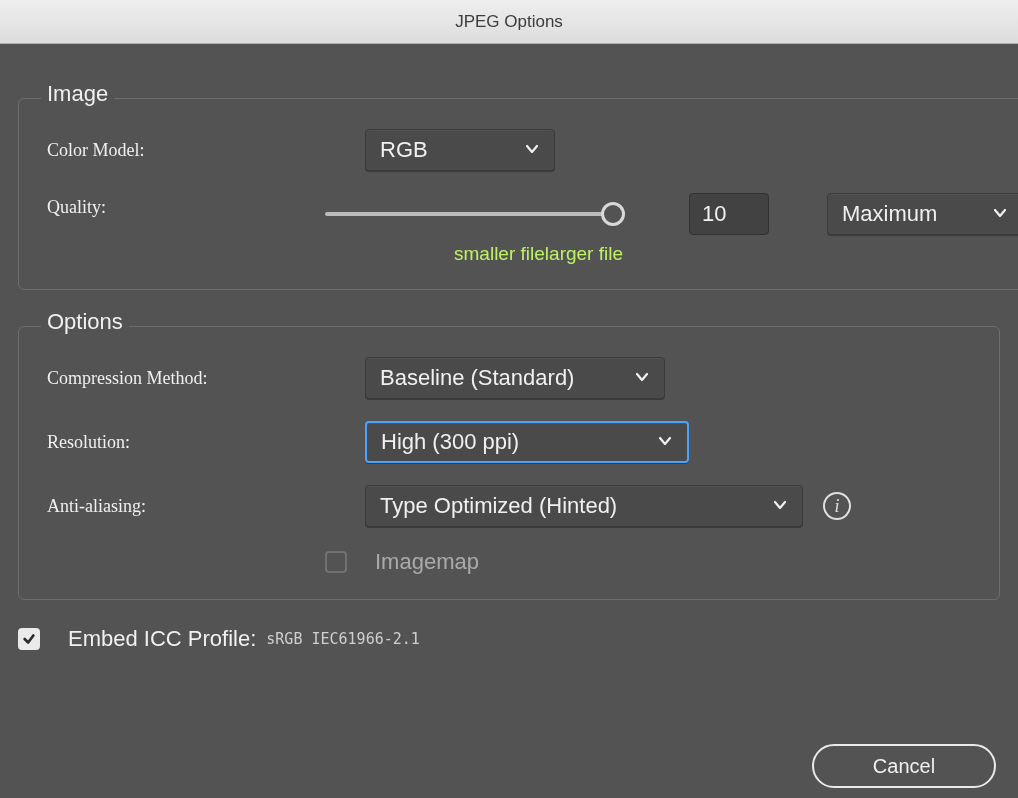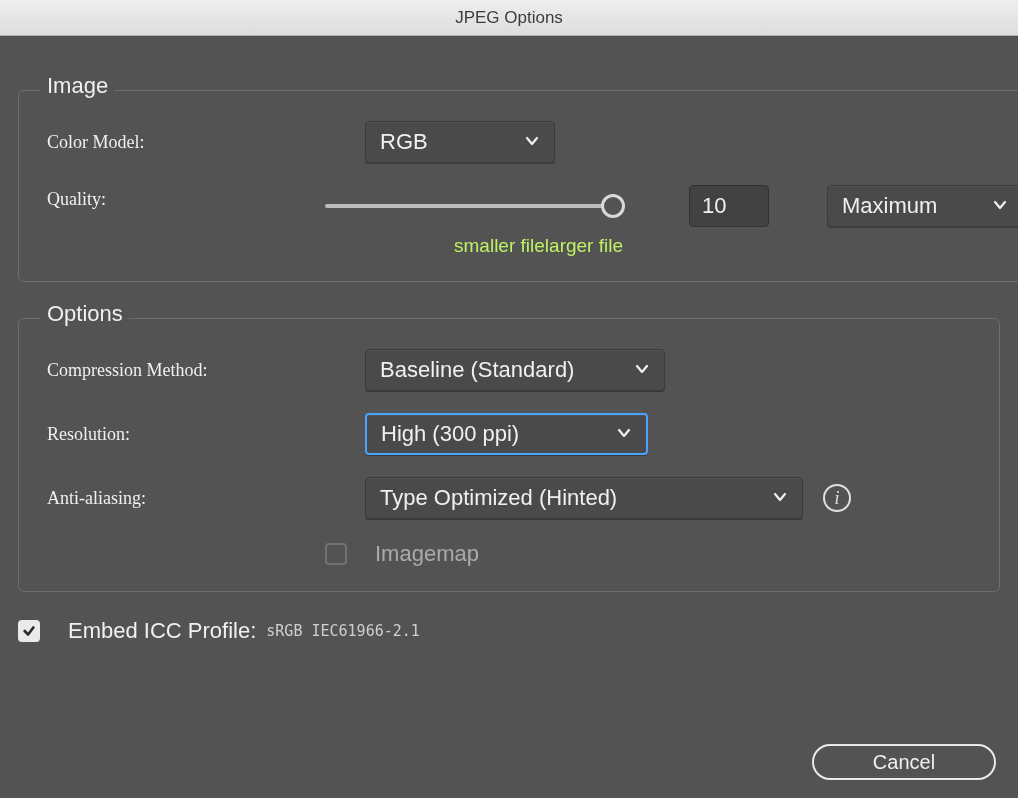--- a/index.html
+++ b/index.html
@@ -7,21 +7,21 @@
     width: 1018px;
     height: 798px;
     background: #535353;
     font-family: -apple-system, "Helvetica Neue", Arial, sans-serif;
     color: #f0f0f0;
     overflow: hidden;
   }
 
   
   .titlebar {
-    height: 36px;
+    height: 44px;
     background: linear-gradient(#eeeeee, #dddddd);
     border-bottom: 1px solid #b0b0b0;
     display: flex;
     align-items: center;
     justify-content: center;
     color: #3c3c3c;
     font-size: 17px;
     font-weight: 400;
   }
 
@@ -210,21 +210,21 @@
   
   .footer {
     position: absolute;
     bottom: 18px;
     right: 22px;
     display: flex;
     gap: 14px;
   }
   .pill-button {
     width: 184px;
-    height: 36px;
+    height: 44px;
     border: 2.5px solid #eaeaea;
     border-radius: 24px;
     background: transparent;
     color: #f0f0f0;
     font-size: 20px;
     display: inline-flex;
     align-items: center;
     justify-content: center;
     cursor: pointer;
     user-select: none;
@@ -292,21 +292,21 @@
         <span class="chev">
           <svg class="chev-svg" viewBox="0 0 16 16">
               <polyline points="3,5 8,11 13,5"></polyline>
             </svg>
         </span>
       </div>
     </div>
 
     <div class="row">
       <div class="label-col">Resolution:</div>
-      <div class="dropdown focused" style="width:283px;gap:31px;">
+      <div class="dropdown focused" style="width:324px;gap:31px;">
         <span>High (300 ppi)</span>
         <span class="chev">
           <svg class="chev-svg" viewBox="0 0 16 16">
               <polyline points="3,5 8,11 13,5"></polyline>
             </svg>
         </span>
       </div>
     </div>
 
     <div class="row">

